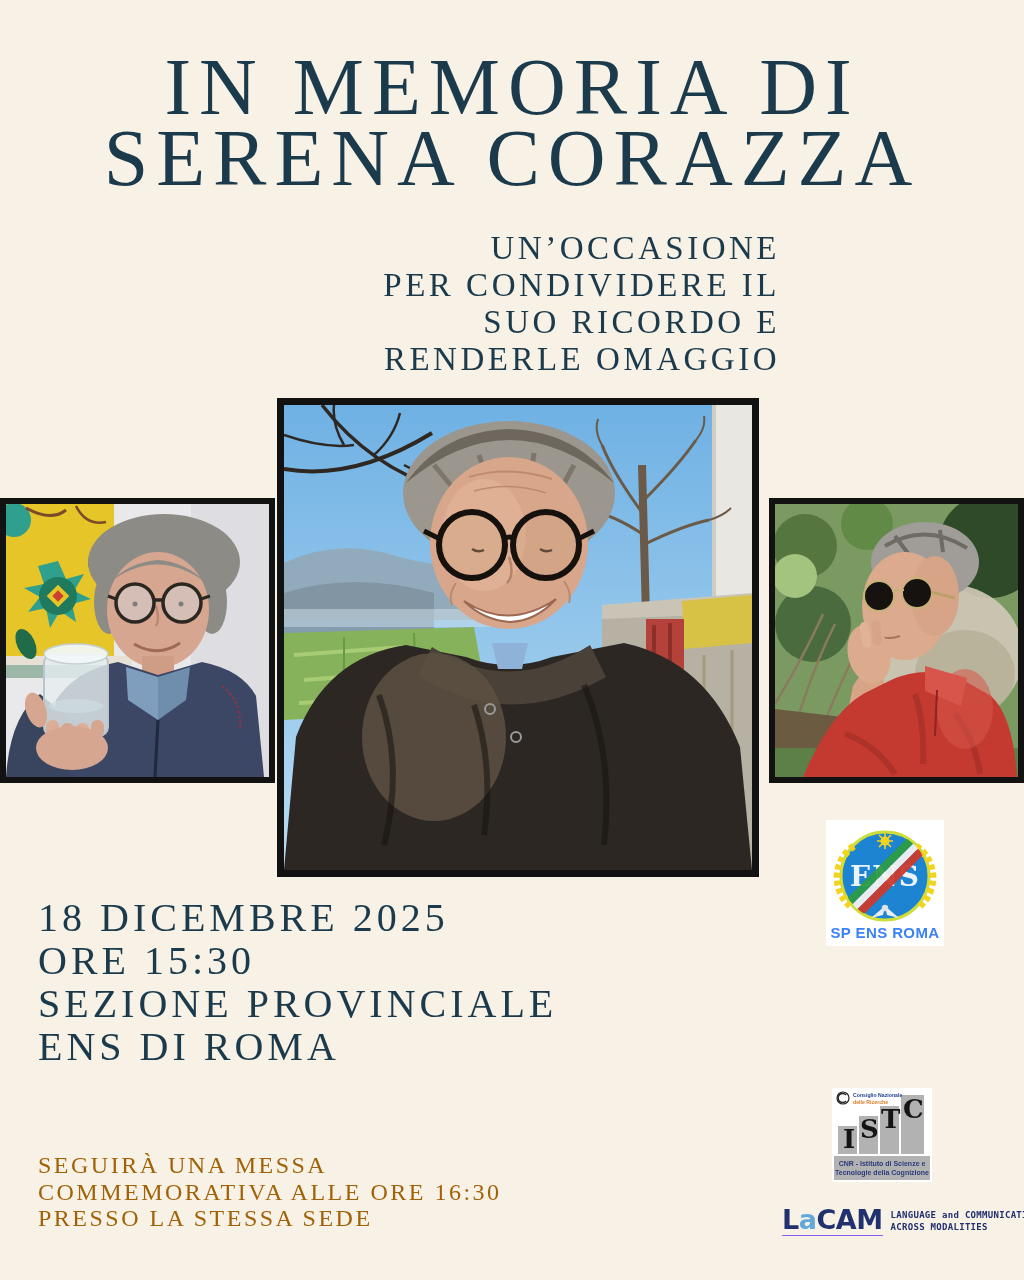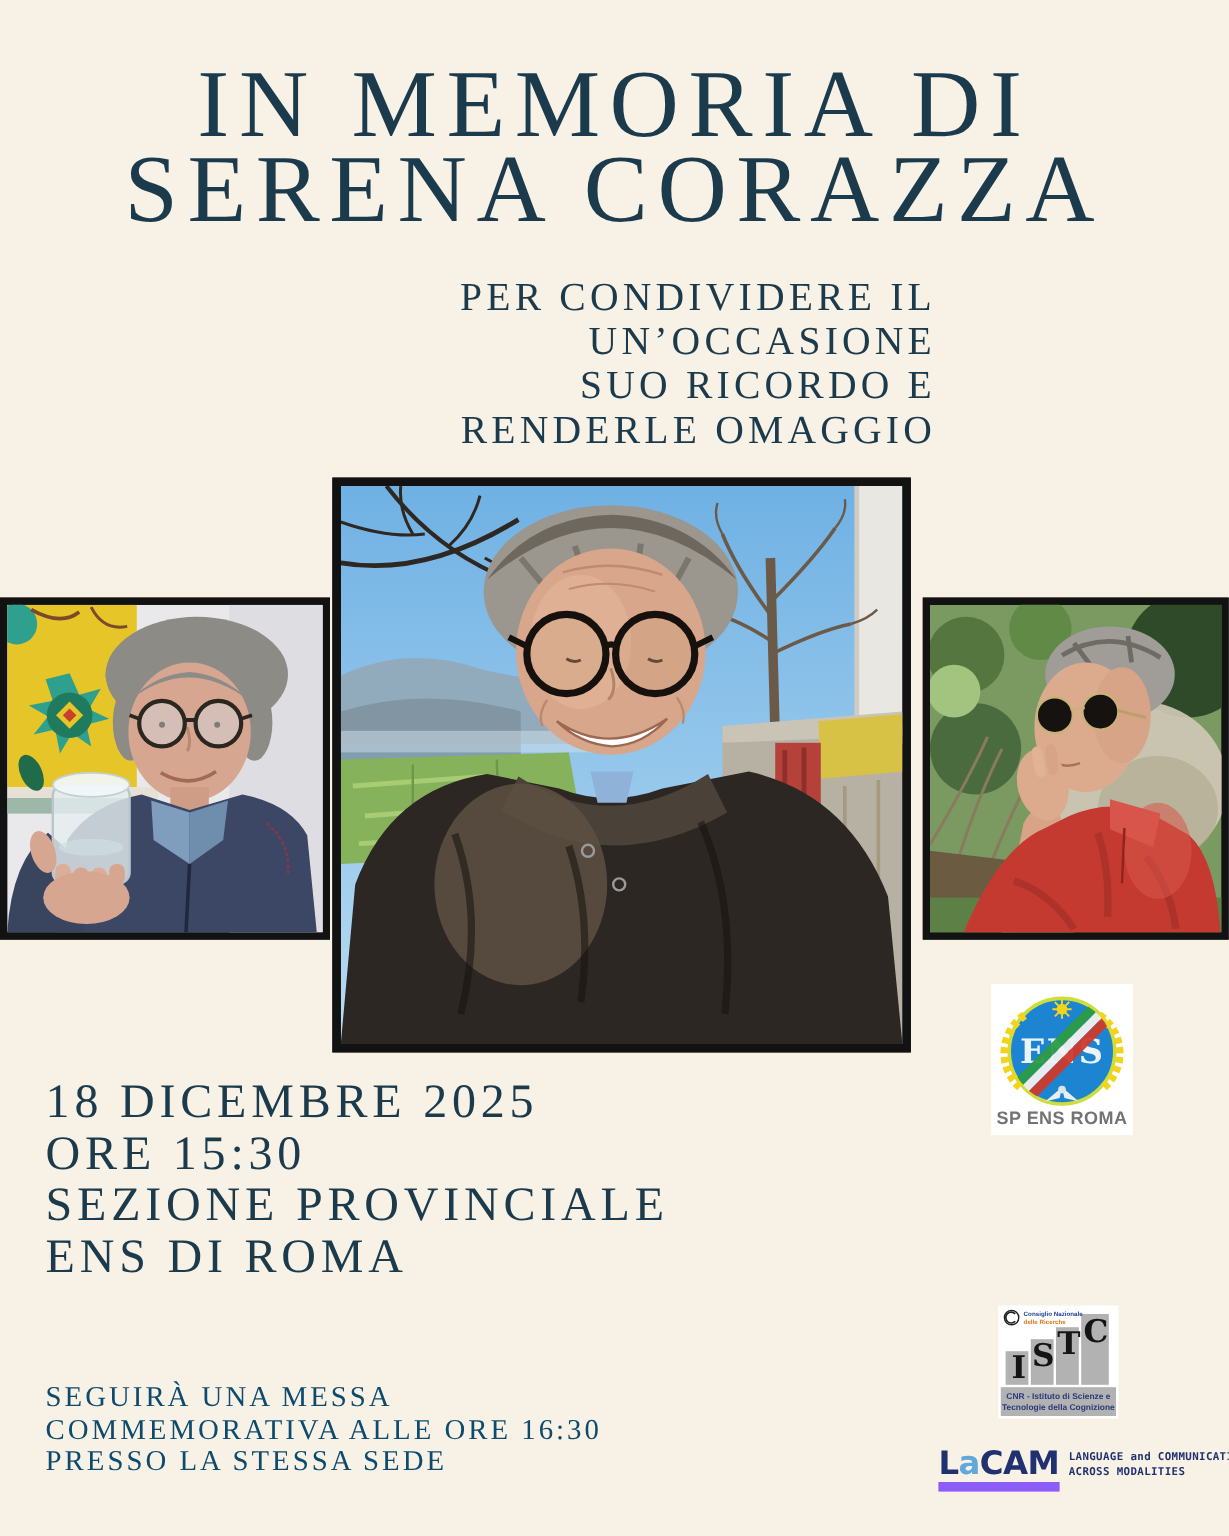--- a/index.html
+++ b/index.html
@@ -28,63 +28,63 @@
   .photo-left{left:0;top:498px;width:275px;height:285px;border:6px solid #121212;}
   .photo-center{left:277px;top:398px;width:482px;height:479px;border:7px solid #121212;}
   .photo-right{left:769px;top:498px;width:255px;height:285px;border:6px solid #121212;}
 
   .when{
     position:absolute;left:38px;top:896px;
     font-size:40px;line-height:43px;letter-spacing:4px;color:#1b3b4d;
   }
   .note{
     position:absolute;left:38px;top:1152px;
-    font-size:24px;line-height:26.5px;letter-spacing:2.5px;color:#0c4a6e;
+    font-size:24px;line-height:26.5px;letter-spacing:2.5px;color:#a16207;
   }
 
   .ens-box{
     position:absolute;left:826px;top:820px;width:118px;height:126px;
     background:#ffffff;display:flex;flex-direction:column;align-items:center;
   }
   .ens-caption{
     font-family:"Liberation Sans", sans-serif;font-weight:bold;
-    font-size:15px;color:#737373;letter-spacing:0.4px;margin-top:0px;white-space:nowrap;
+    font-size:15px;color:#3b82f6;letter-spacing:0.4px;margin-top:0px;white-space:nowrap;
   }
   .silis-box{position:absolute;left:838px;top:980px;width:92px;height:92px;}
   .istc-box{
     position:absolute;left:832px;top:1088px;width:100px;height:94px;background:#ffffff;
   }
   .lacam-box{
     position:absolute;left:782px;top:1206px;display:flex;align-items:flex-start;
   }
   .lacam-word{
     font-family:"DejaVu Sans", sans-serif;font-weight:bold;
     font-size:27px;line-height:27px;color:#21306e;letter-spacing:-0.5px;
-    border-bottom:8px solid #8b5cf6;padding-bottom:2px;
+    border-bottom:1px solid #8b5cf6;padding-bottom:2px;
   }
   .lacam-word .lt-a{color:#63a8da;}
   .lacam-tagline{
     margin-left:8px;padding-top:3px;
     font-family:"DejaVu Sans Mono", monospace;font-weight:bold;
     font-size:9px;line-height:12px;letter-spacing:0.3px;color:#21306e;white-space:nowrap;
   }
 </style>
 </head>
 <body>
 
 <div class="poster">
 
   <div class="title">
     <div>IN MEMORIA DI</div>
     <div>SERENA CORAZZA</div>
   </div>
 
   <div class="subtitle">
+    <div>UN’OCCASIONE</div>
     <div>PER CONDIVIDERE IL</div>
-    <div>UN’OCCASIONE</div>
     <div>SUO RICORDO E</div>
     <div>RENDERLE OMAGGIO</div>
   </div>
 
   <div class="photo photo-left" role="img" aria-label="Serena with glasses raising a clear glass, navy jacket over denim shirt, colorful yellow and teal artwork behind">
     <svg viewBox="0 0 263 273" preserveAspectRatio="none">
       <rect x="0" y="0" width="263" height="273" fill="#e9e9eb"></rect>
       <rect x="185" y="0" width="78" height="273" fill="#dedee2"></rect>
 
       <g>

